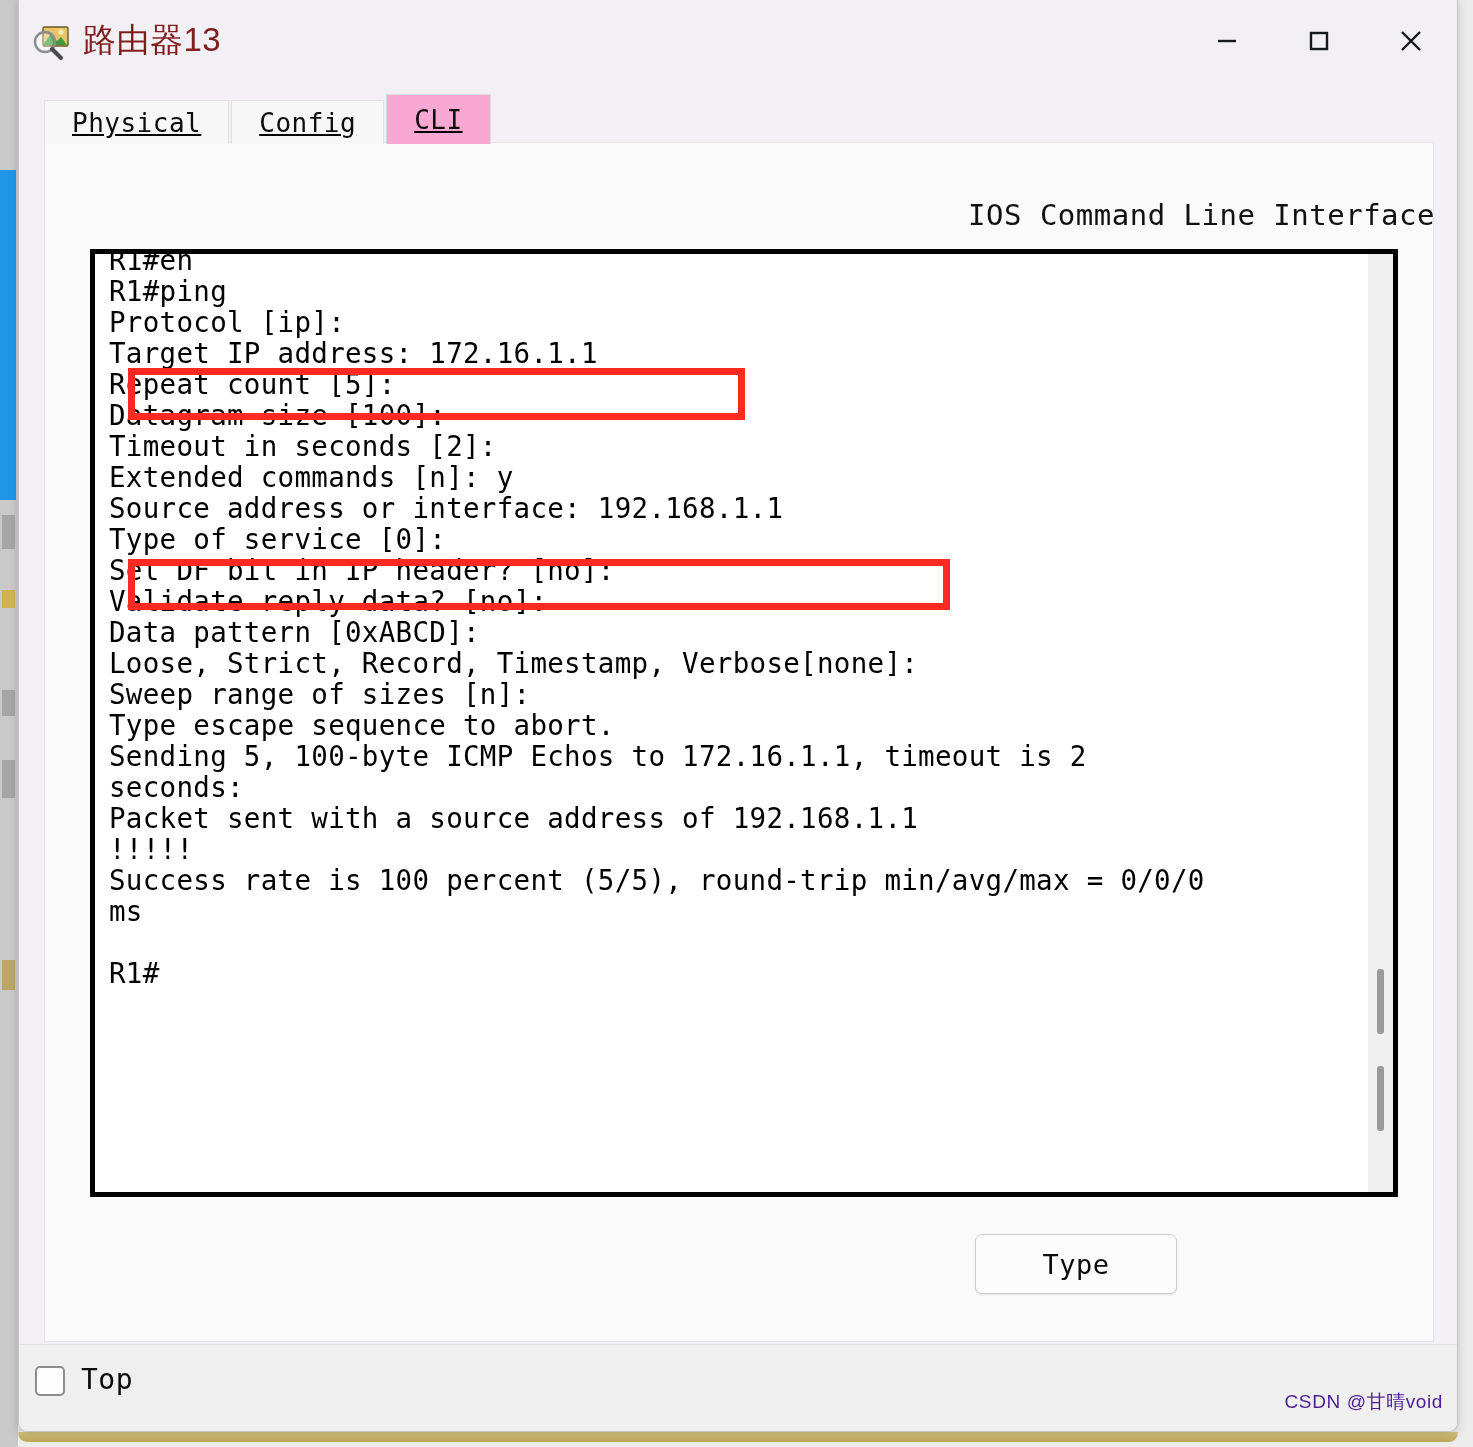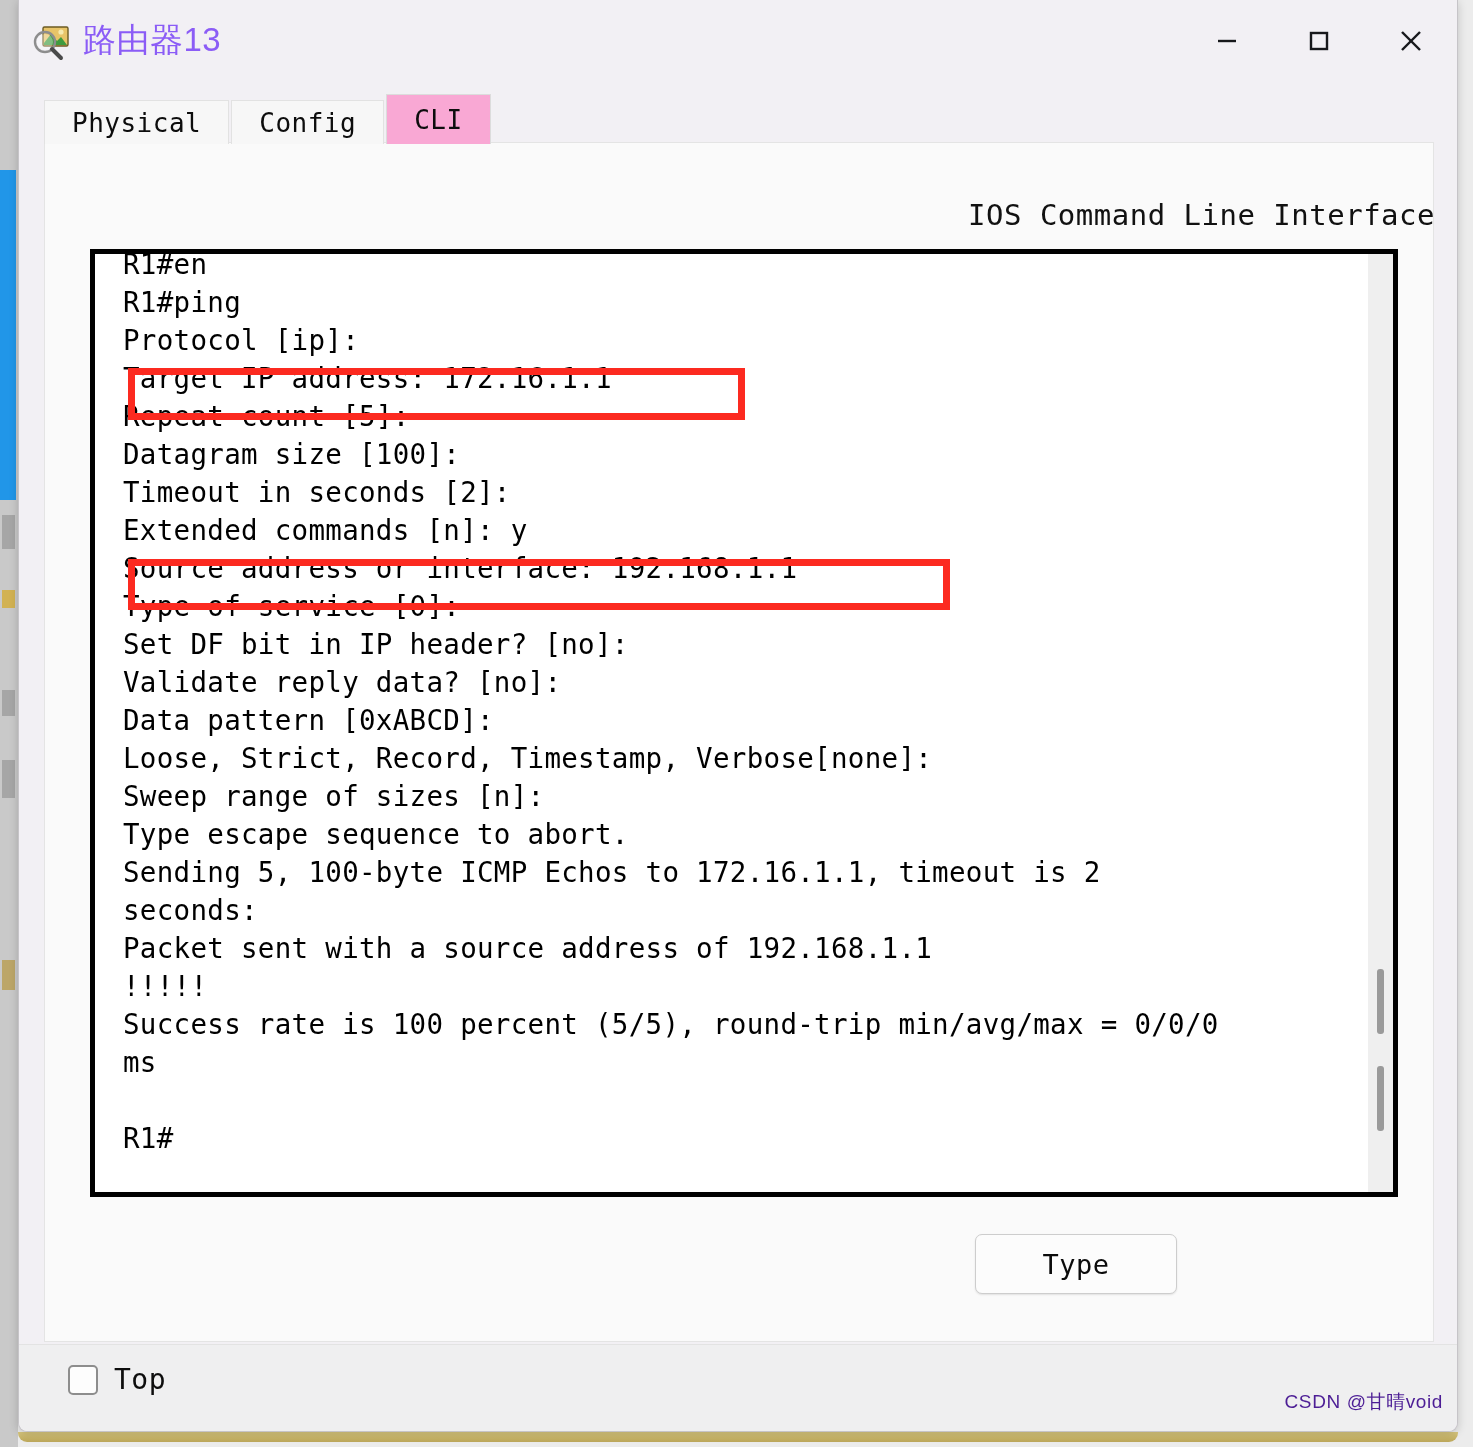--- a/index.html
+++ b/index.html
@@ -66,21 +66,21 @@
   }
   #app-icon {
     position: relative;
     width: 40px; height: 40px;
     margin-left: 12px;
     flex: none;
   }
   #title-text {
     font-family: "Liberation Sans", sans-serif;
     font-size: 33px;
-    color: #8b5cf6;
+    color: #7f1d1d;
     margin-left: 12px;
     letter-spacing: .5px;
     white-space: nowrap;
   }
   #window-controls {
     position: absolute;
     right: 0; top: 0;
     height: 81px;
     display: flex;
     align-items: center;
@@ -92,20 +92,21 @@
   }
 
   
   #tabstrip {
     position: absolute;
     left: 25px; top: 96px;
     height: 48px;
     display: flex;
     align-items: flex-end;
     z-index: 4;
+    text-decoration: underline;
   }
   .tab {
     height: 44px;
     display: flex;
     align-items: center;
     justify-content: center;
     padding: 0 27px;
     background: #f7f7f7;
     border: 1px solid #e2e2e2;
     border-bottom: none;
@@ -154,27 +155,27 @@
     left: 45px; top: 106px;
     width: 1308px;
     height: 948px;
     border: 5px solid #000000;
     background: #ffffff;
     box-sizing: border-box;
     overflow: hidden;
   }
   #console-text {
     position: absolute;
-    left: 16px; top: -17px;
+    left: 2px; top: -17px;
     width: 1248px;
     padding: 8px 0 0 12px;
     box-sizing: border-box;
     font-family: "DejaVu Sans Mono", monospace;
     font-size: 27.5px;
-    line-height: 38px;
+    line-height: 31px;
     color: #000;
     white-space: pre;
     letter-spacing: .3px;
   }
   #console-scrollbar {
     position: absolute;
     right: 0; top: 0;
     width: 24px; height: 100%;
     background: #efefef;
     border-left: 1px solid #efefef;
@@ -227,23 +228,22 @@
     width: 100%;
     height: 86px;
     background: #efeff0;
     border-top: 1px solid #e3e3e3;
     border-radius: 0 0 9px 9px;
   }
   #top-check-row {
     position: absolute;
     left: 16px; top: 18px;
     display: flex;
-    align-items: center;
+    align-items: flex-end;
     cursor: default;
-    margin-left: 33px;
   }
   #top-checkbox {
     width: 30px; height: 30px;
     border: 2px solid #8d8d8d;
     border-radius: 5px;
     background: #fdfdfd;
     box-sizing: border-box;
   }
   #top-label {
     margin-left: 16px;

